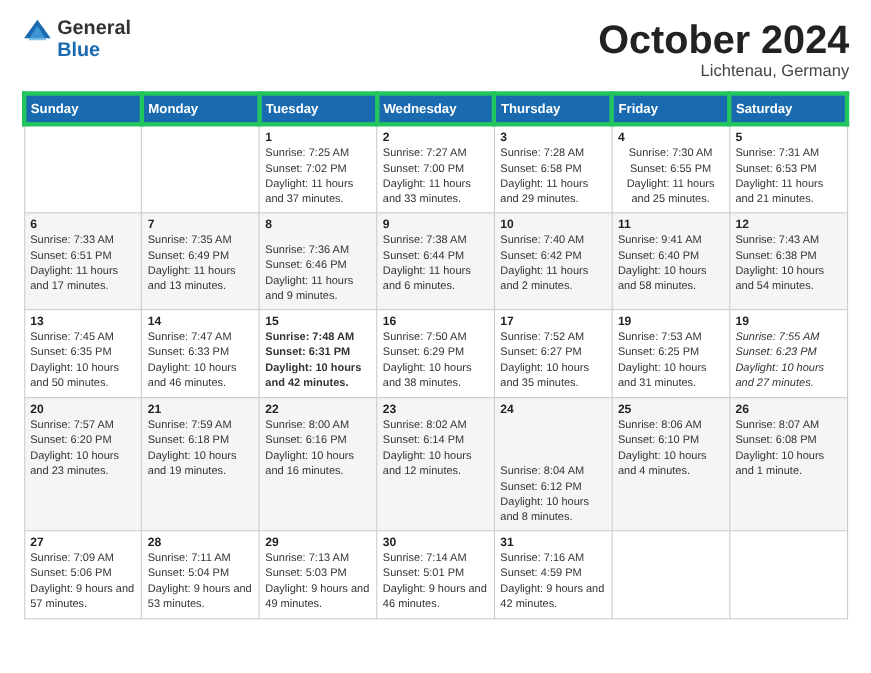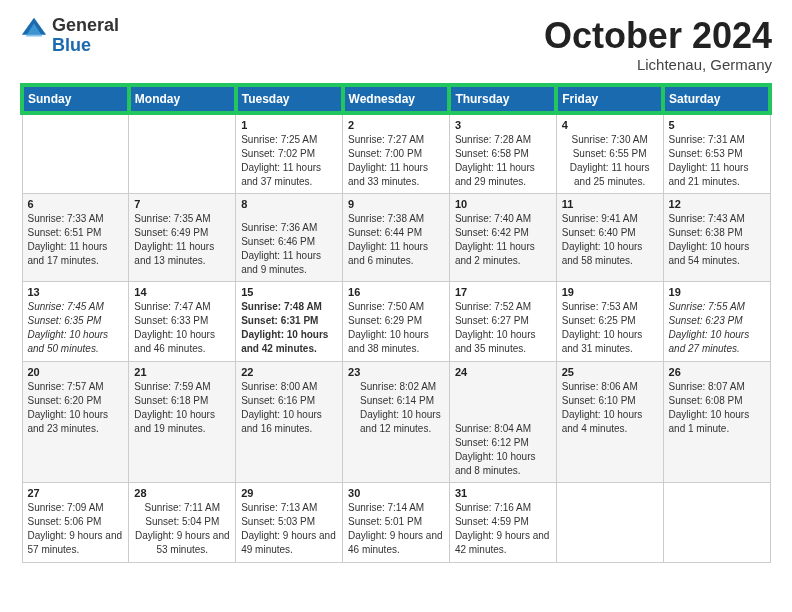--- a/index.html
+++ b/index.html
@@ -199,21 +199,21 @@
           <td>
             <span class="day-num">12</span>
             <div class="day-info" style="white-space: pre-line;">Sunrise: 7:43 AM
 Sunset: 6:38 PM
 Daylight: 10 hours and 54 minutes.</div>
           </td>
         </tr>
         <tr>
           <td>
             <span class="day-num">13</span>
-            <div class="day-info" style="white-space: pre-line; font-style: italic;">Sunrise: 7:45 AM
+            <div class="day-info" style="white-space: pre-line;">Sunrise: 7:45 AM
 Sunset: 6:35 PM
 Daylight: 10 hours and 50 minutes.</div>
           </td>
           <td>
             <span class="day-num">14</span>
             <div class="day-info" style="white-space: pre-line;">Sunrise: 7:47 AM
 Sunset: 6:33 PM
 Daylight: 10 hours and 46 minutes.</div>
           </td>
           <td>
@@ -261,21 +261,21 @@
 Daylight: 10 hours and 19 minutes.</div>
           </td>
           <td>
             <span class="day-num">22</span>
             <div class="day-info" style="white-space: pre-line;">Sunrise: 8:00 AM
 Sunset: 6:16 PM
 Daylight: 10 hours and 16 minutes.</div>
           </td>
           <td>
             <span class="day-num">23</span>
-            <div class="day-info" style="white-space: pre-line; margin-left: 12px;">Sunrise: 8:02 AM
+            <div class="day-info" style="white-space: pre-line;">Sunrise: 8:02 AM
 Sunset: 6:14 PM
 Daylight: 10 hours and 12 minutes.</div>
           </td>
           <td>
             <span class="day-num">24</span>
             <div class="day-info" style="white-space: pre-line; margin-top: 44px;">Sunrise: 8:04 AM
 Sunset: 6:12 PM
 Daylight: 10 hours and 8 minutes.</div>
           </td>
           <td>
@@ -293,21 +293,21 @@
         </tr>
         <tr>
           <td>
             <span class="day-num">27</span>
             <div class="day-info" style="white-space: pre-line;">Sunrise: 7:09 AM
 Sunset: 5:06 PM
 Daylight: 9 hours and 57 minutes.</div>
           </td>
           <td>
             <span class="day-num">28</span>
-            <div class="day-info" style="white-space: pre-line; text-align: center;">Sunrise: 7:11 AM
+            <div class="day-info" style="white-space: pre-line;">Sunrise: 7:11 AM
 Sunset: 5:04 PM
 Daylight: 9 hours and 53 minutes.</div>
           </td>
           <td>
             <span class="day-num">29</span>
             <div class="day-info" style="white-space: pre-line;">Sunrise: 7:13 AM
 Sunset: 5:03 PM
 Daylight: 9 hours and 49 minutes.</div>
           </td>
           <td>

